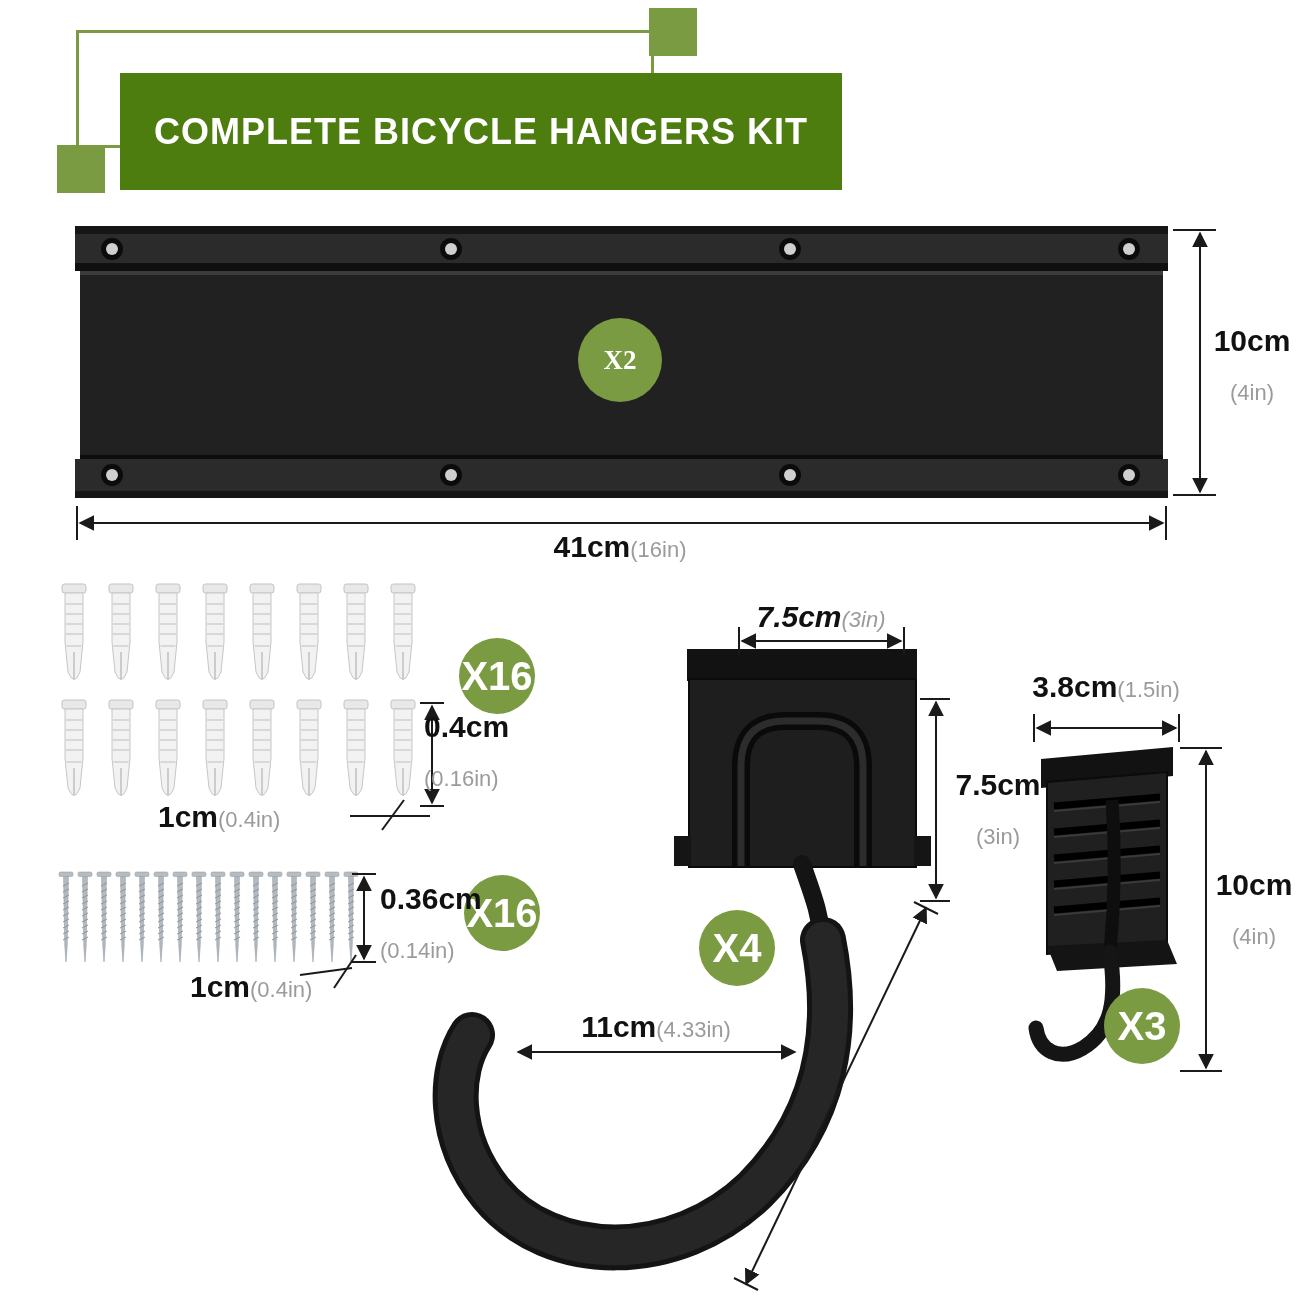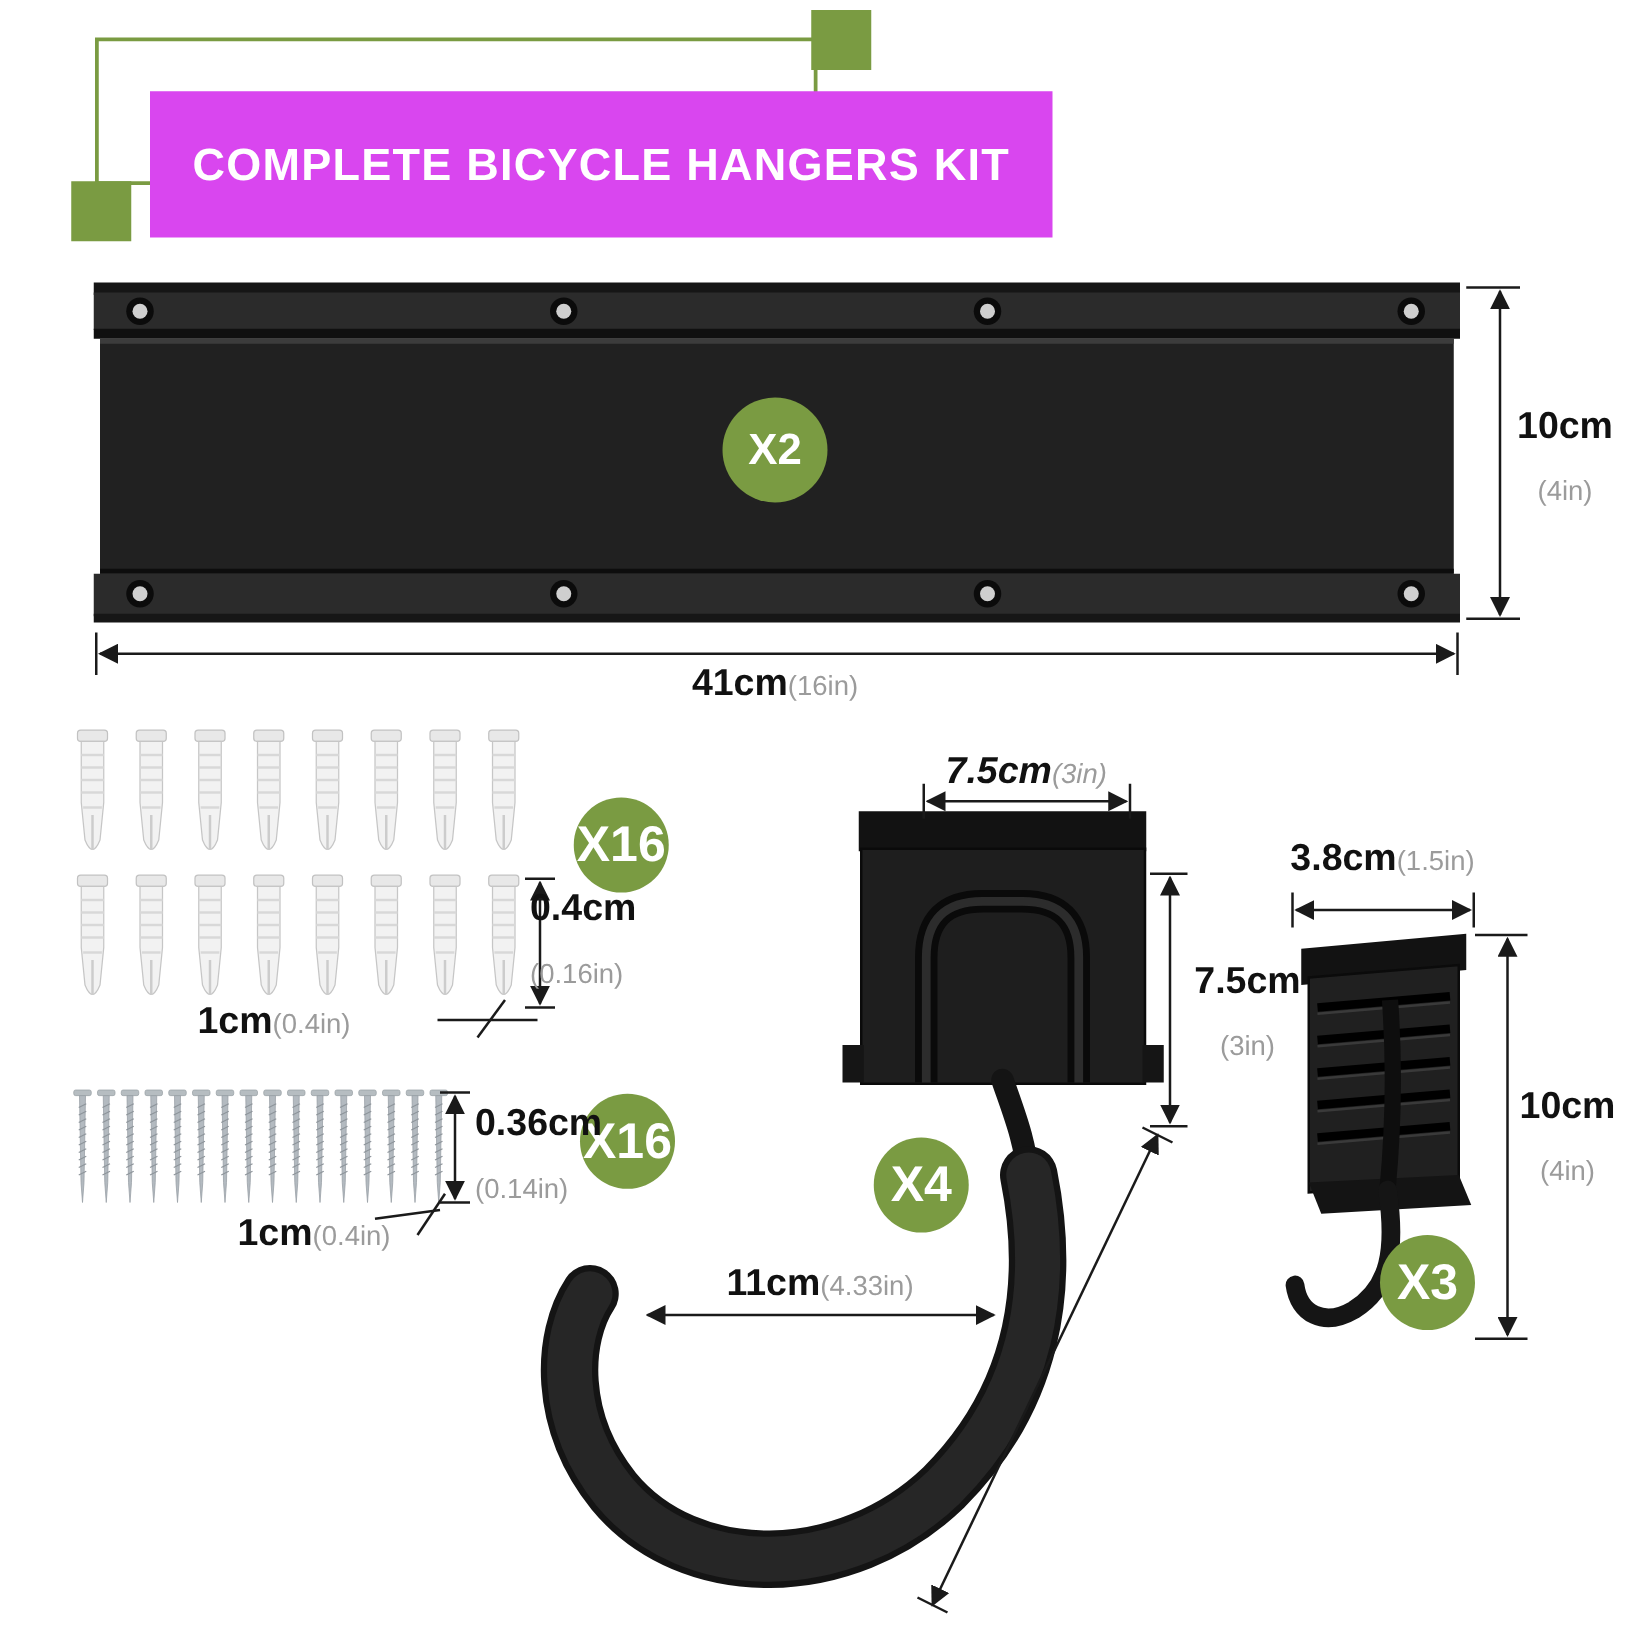--- a/index.html
+++ b/index.html
@@ -6,41 +6,41 @@
   .canvas{
     position:relative;width:1300px;height:1300px;background:#fff;
     font-family:"Liberation Sans", sans-serif;overflow:hidden;
   }
   
   .frame-outline{position:absolute;left:76px;top:30px;width:578px;height:118px;border:3px solid #7a9b42;box-sizing:border-box;}
   .green-square{position:absolute;width:48px;height:48px;background:#7a9b42;}
   .sq-tr{left:649px;top:8px;}
   .sq-l{left:57px;top:145px;}
   .banner{
-    position:absolute;left:120px;top:73px;width:722px;height:117px;background:#d946ef;
+    position:absolute;left:120px;top:73px;width:722px;height:117px;background:#4d7c0f;
     display:flex;align-items:center;justify-content:center;
   }
   .banner h1{margin:0;color:#fff;font-size:36px;font-weight:bold;letter-spacing:1px;white-space:nowrap;}
   
   .art{position:absolute;left:0;top:0;}
   .dim{stroke:#1a1a1a;stroke-width:2;fill:none;}
   .tick{stroke:#1a1a1a;stroke-width:2;fill:none;}
   
   .lbl{position:absolute;white-space:nowrap;}
   .num{font-weight:bold;font-size:30px;color:#111;}
   .sub{font-size:22px;color:#9b9b9b;}
   .stack{display:flex;flex-direction:column;align-items:center;line-height:34px;gap:18px;}
   .stack.left{align-items:flex-start;}
   .center{transform:translateX(-50%);}
   
   .badge{
     position:absolute;background:#7a9b42;color:#fff;border-radius:50%;
     display:flex;align-items:center;justify-content:center;font-weight:bold;
   }
-  .badge.big{width:84px;height:84px;font-size:35px;}
+  .badge.big{width:84px;height:84px;font-size:27px;font-family:Liberation Serif, serif;}
   .badge.med{width:76px;height:76px;font-size:40px;}
 </style>
 </head>
 <body>
 
 <div class="canvas">
 
   <svg class="art" width="1300" height="1300" viewBox="0 0 1300 1300">
     <defs>
       <marker id="arr" viewBox="0 0 10 10" refX="9" refY="5" markerWidth="8" markerHeight="8" orient="auto-start-reverse">

